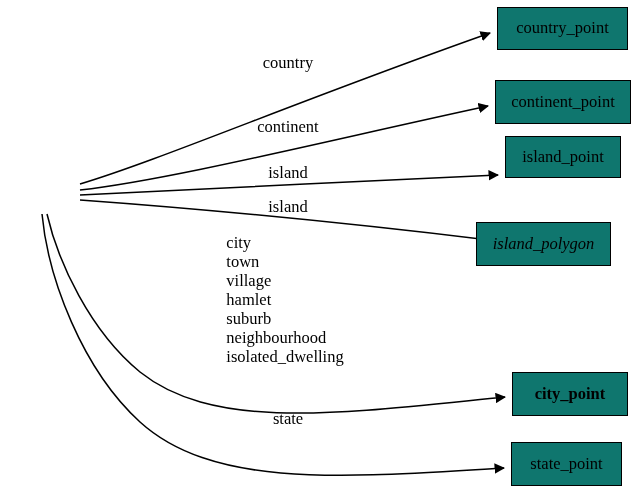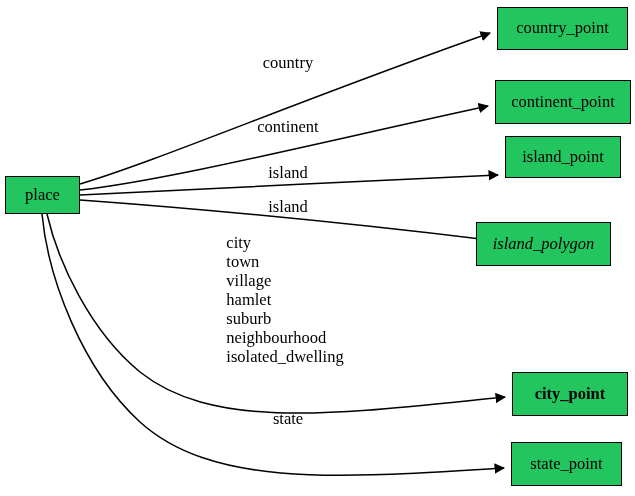--- a/index.html
+++ b/index.html
@@ -21,21 +21,21 @@
     position: absolute;
     left: 0;
     top: 0;
     width: 635px;
     height: 496px;
   }
   .node {
     position: absolute;
     box-sizing: border-box;
     border: 1.4px solid #000000;
-    background: #22c55e;
+    background: #0f766e;
     display: flex;
     align-items: center;
     justify-content: center;
     color: #000000;
     font-size: 16.5px;
     line-height: 1;
     white-space: nowrap;
   }
   .edge-label {
     position: absolute;
@@ -65,23 +65,20 @@
 
     <path d="M 80 195 C 200 190 370 180 498 175" fill="none" stroke="#000000" stroke-width="1.5" marker-end="url(#arrow)"></path>
 
     <path d="M 80 200 C 190 208 340 222 489 240" fill="none" stroke="#000000" stroke-width="1.5" marker-end="url(#arrow)"></path>
 
     <path d="M 47 214 C 58 262 90 331 140 372 C 215 432 345 413 505 397" fill="none" stroke="#000000" stroke-width="1.5" marker-end="url(#arrow)"></path>
 
     <path d="M 42 214 C 48 278 82 369 140 422 C 215 490 350 477 504 468" fill="none" stroke="#000000" stroke-width="1.5" marker-end="url(#arrow)"></path>
   </svg>
 
-  <div class="node" style="left:5px; top:176px; width:75px; height:38px;">
-    <span>place</span>
-  </div>
 
   <div class="node" style="left:497px; top:7px; width:131px; height:43px;">
     <span>country_point</span>
   </div>
 
   <div class="node" style="left:495px; top:80px; width:136px; height:44px;">
     <span>continent_point</span>
   </div>
 
   <div class="node" style="left:505px; top:136px; width:116px; height:42px;">

